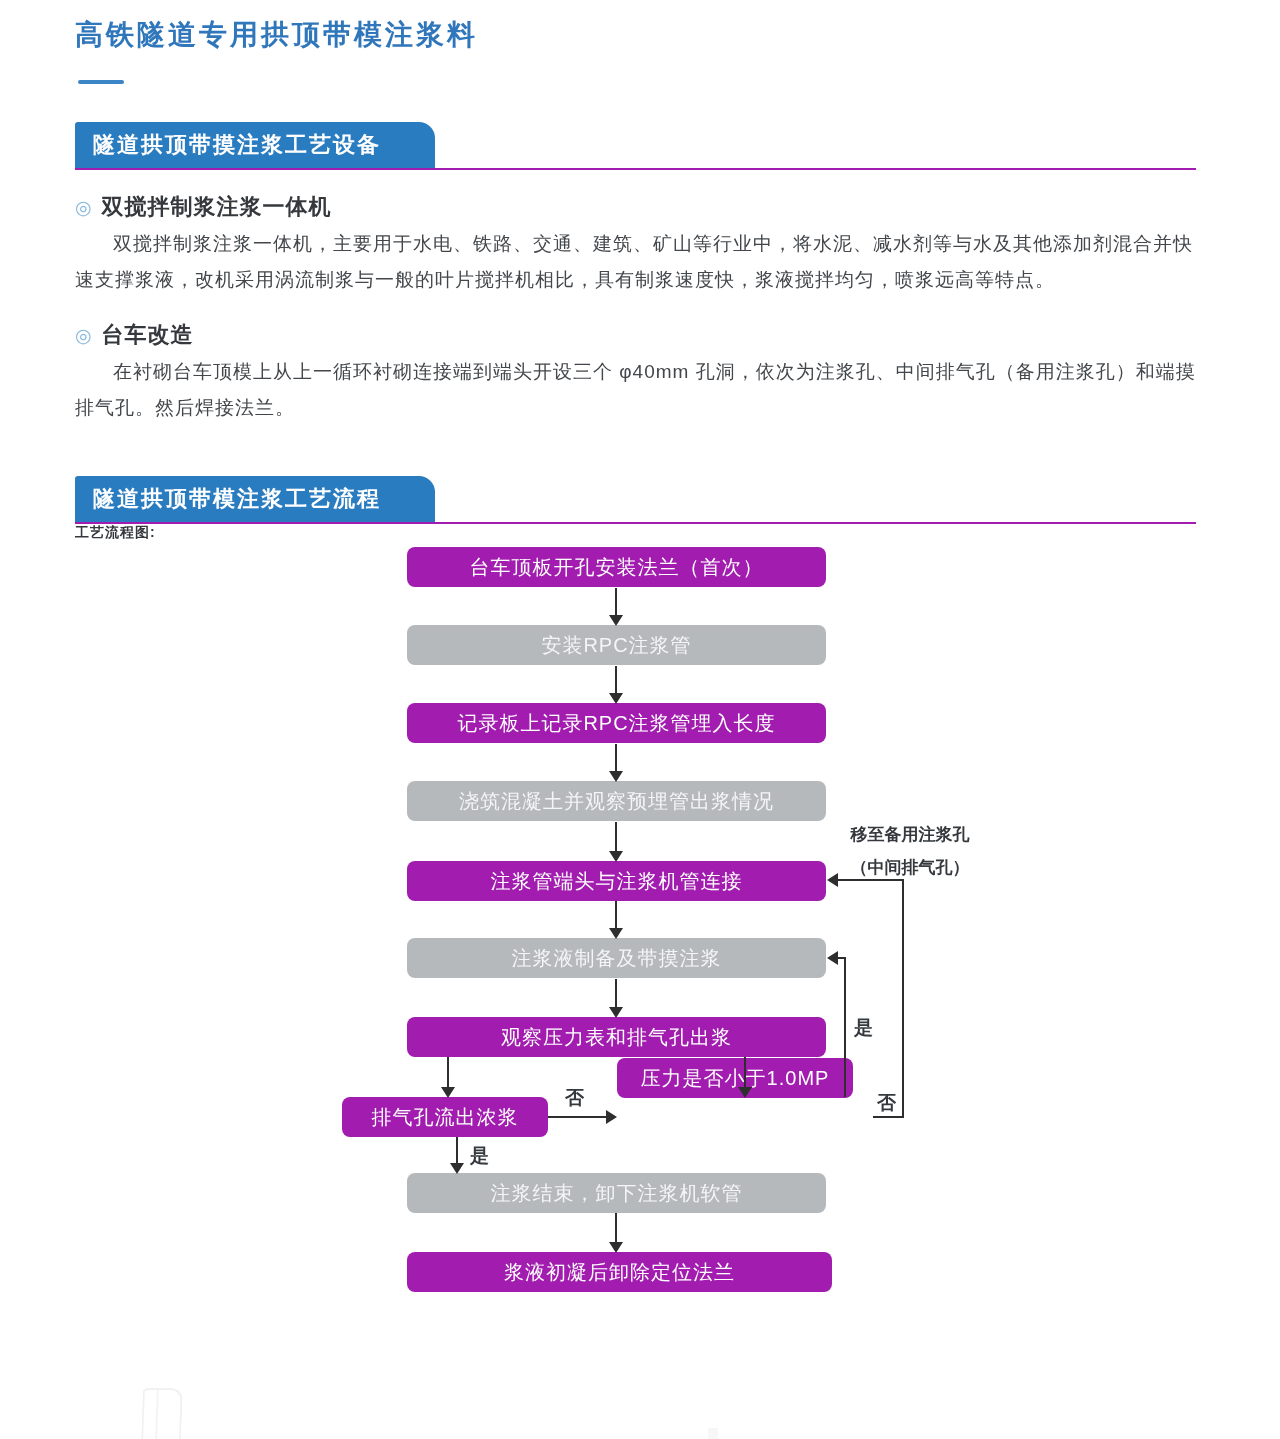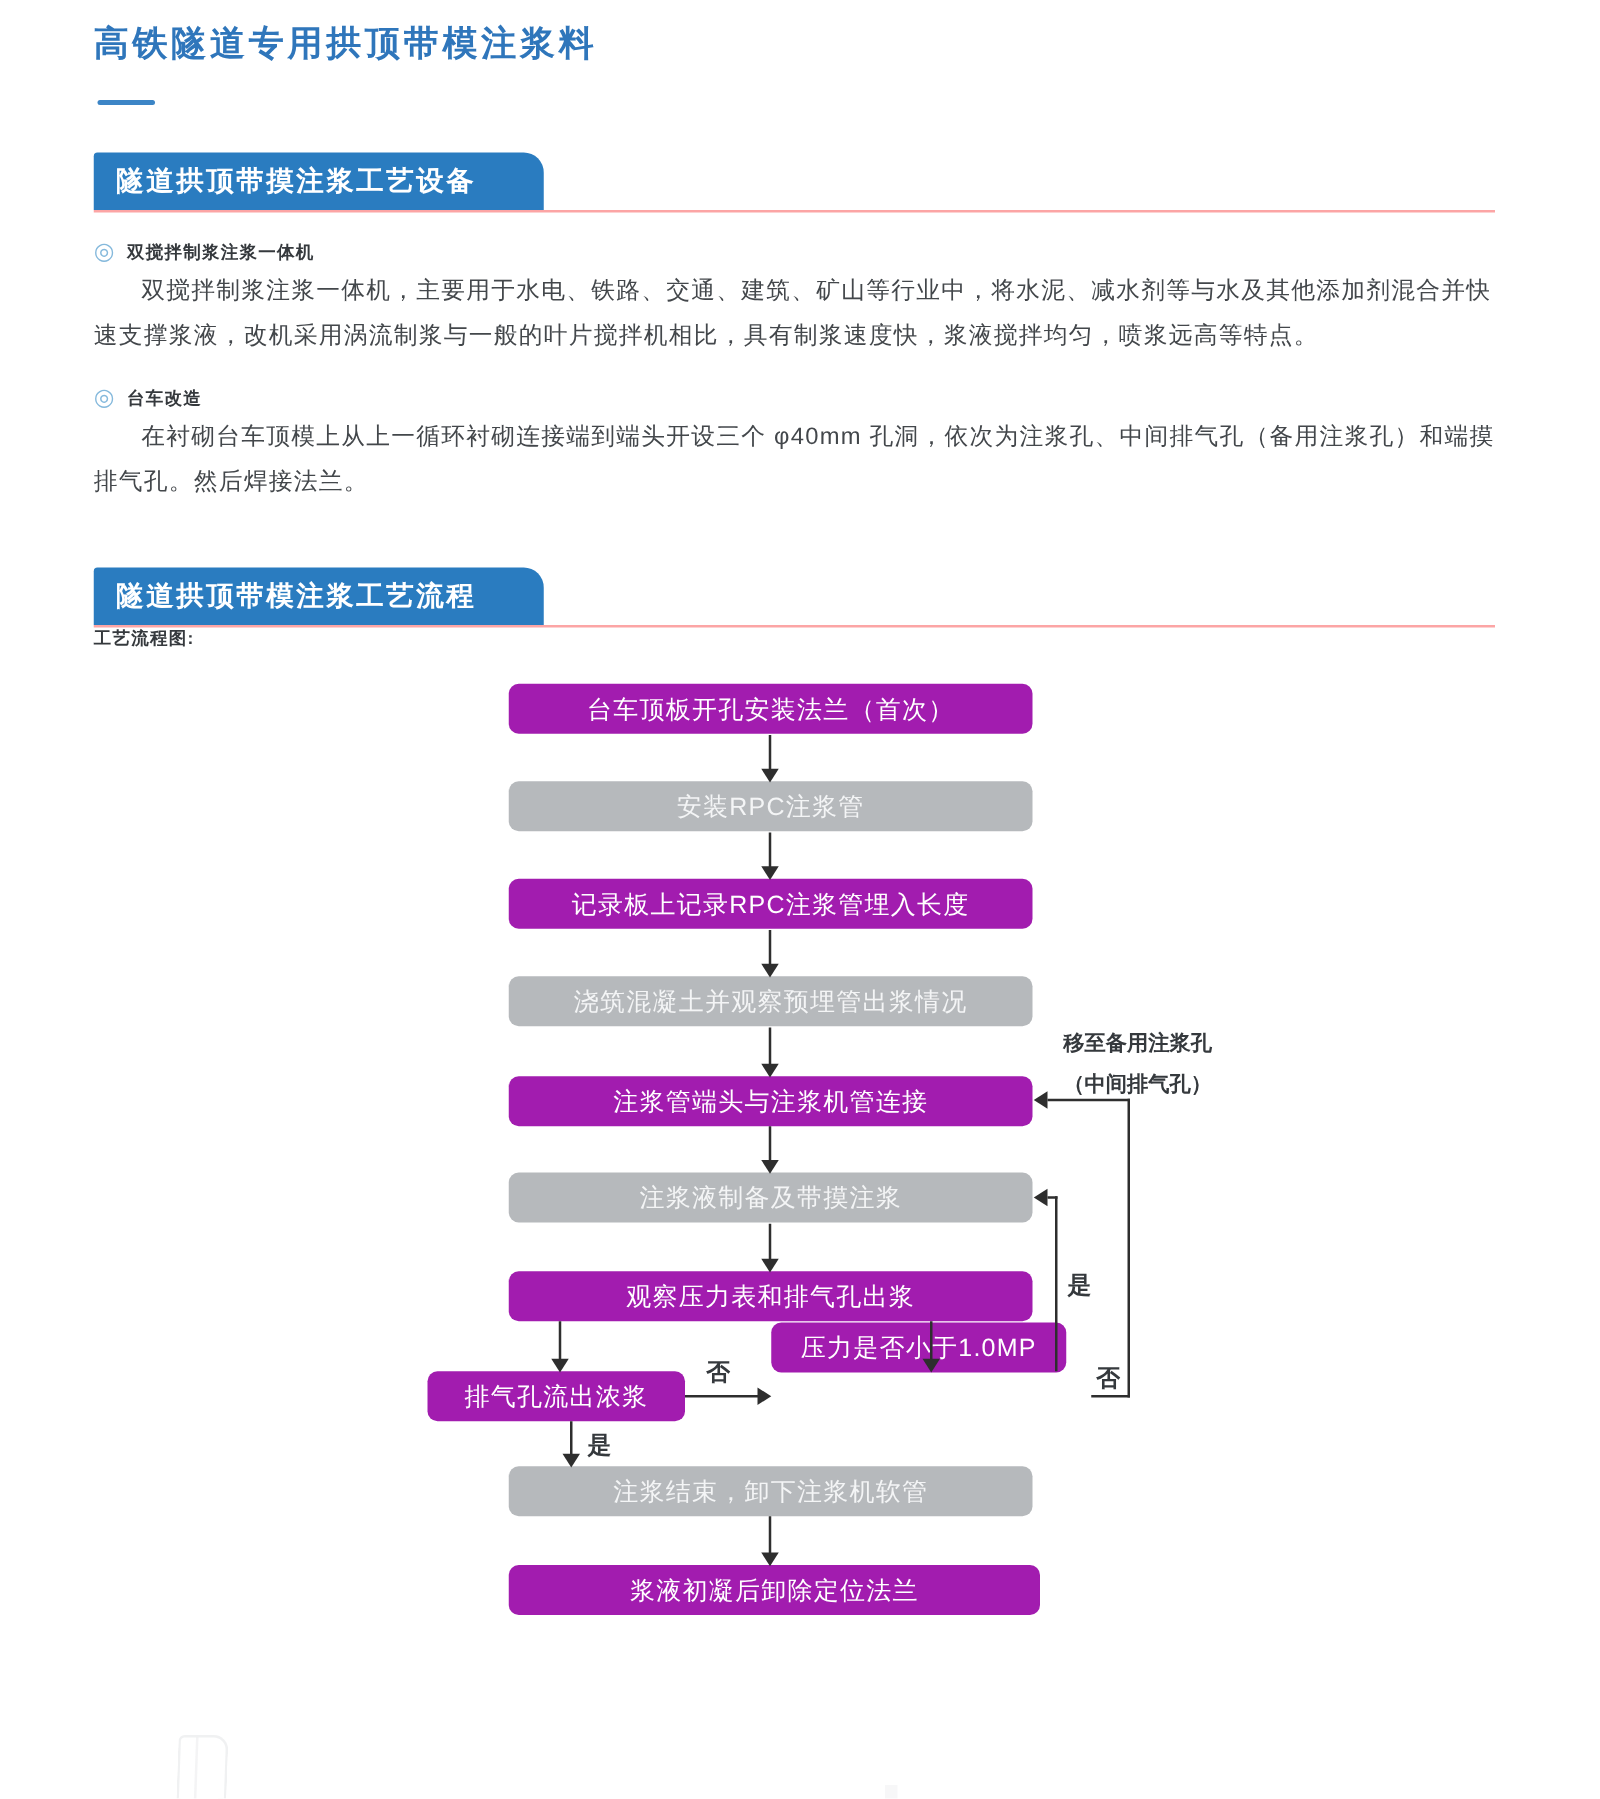--- a/index.html
+++ b/index.html
@@ -4,28 +4,28 @@
 <style>
   * { margin:0; padding:0; box-sizing:border-box; }
   html,body { background:#ffffff; }
   body { font-family:"Liberation Sans", sans-serif; }
   .page { position:relative; width:1280px; height:1439px; background:#ffffff; overflow:hidden; }
   .content { padding:0 84px 0 75px; }
 
   .page-title { padding-top:16px; font-size:28px; font-weight:bold; color:#2f76bb; letter-spacing:3px; }
   .title-underline { width:46px; height:4px; background:#3c85c6; margin:26px 0 0 3px; border-radius:2px; }
 
-  .banner-row { position:relative; margin-top:38px; border-bottom:2px solid #fca5a5; }
+  .banner-row { position:relative; margin-top:38px; border-bottom:2px solid #a21caf; }
   .banner-row.second { margin-top:50px; }
   .banner-tab { display:inline-block; background:#2a7cc0; color:#ffffff; font-size:22px; font-weight:bold;
                 letter-spacing:2px; padding:8px 54px 8px 18px; border-radius:3px 16px 0 0; }
 
   .bullet-row { display:flex; align-items:center; gap:10px; margin-top:22px; }
   .bullet-icon { color:#85b9dc; font-size:19px; line-height:1; }
-  .bullet-heading { font-size:14px; font-weight:bold; color:#35393d; letter-spacing:1px; }
+  .bullet-heading { font-size:22px; font-weight:bold; color:#35393d; letter-spacing:1px; }
   .para { font-size:19px; color:#43474b; line-height:36px; text-indent:2em; margin-top:4px; letter-spacing:1px; }
   .flow-label { font-size:14px; font-weight:bold; color:#35393d; letter-spacing:1px; }
 
   
   .flow { position:absolute; left:0; top:0; width:1280px; height:1439px; pointer-events:none; }
   .node { position:absolute; height:40px; border-radius:8px; display:flex; align-items:center; justify-content:center;
           font-size:20px; letter-spacing:1px; }
   .node.blue { background:#a21caf; color:#ffffff; }
   .node.gray { background:#b6b9bc; color:#f4f5f6; }
 

